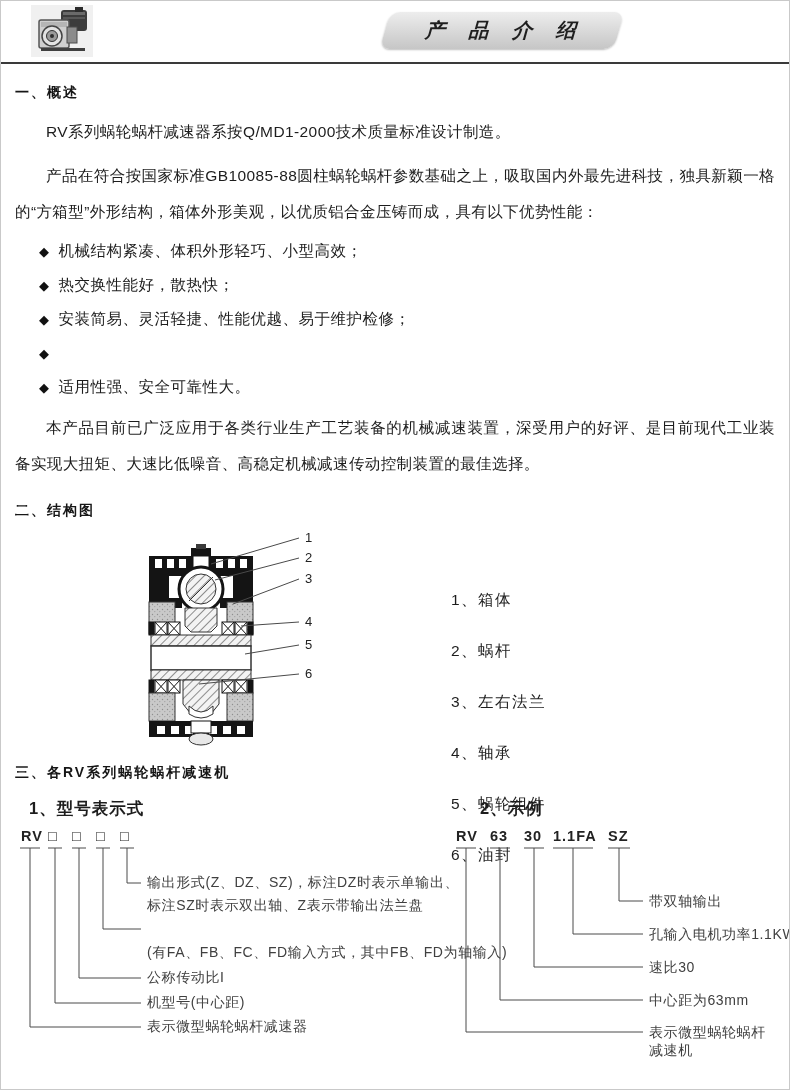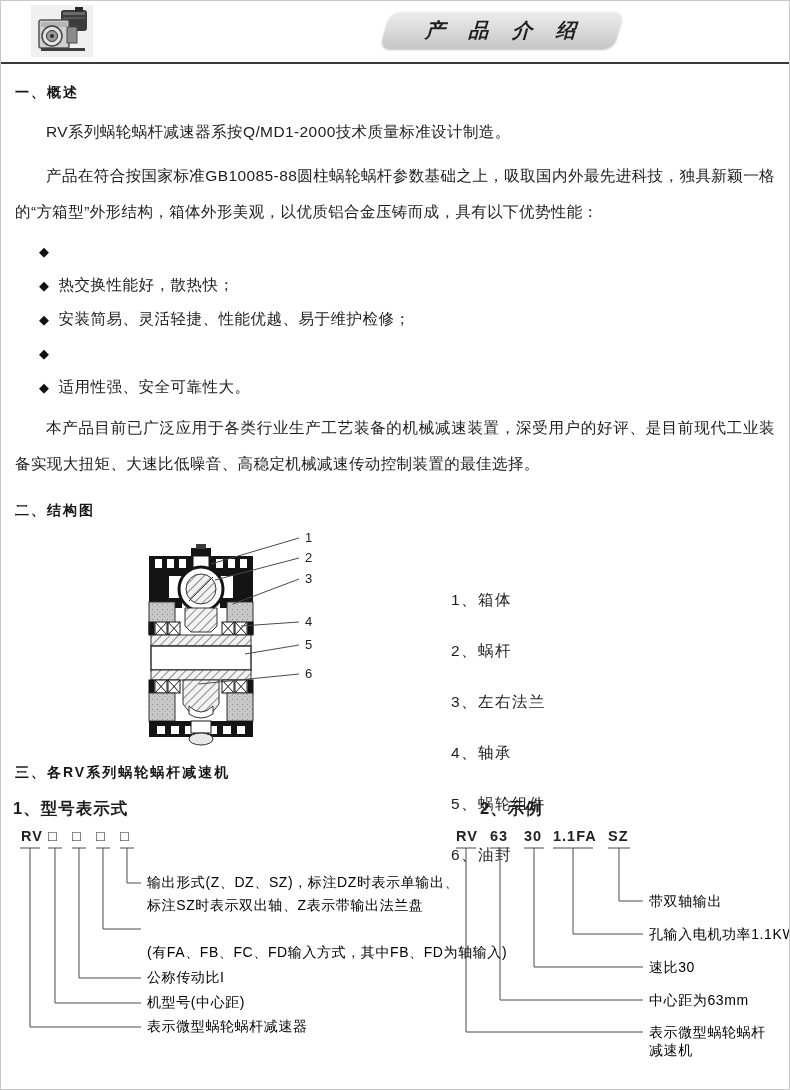--- a/index.html
+++ b/index.html
@@ -31,26 +31,26 @@
   .bullets{margin:4px 0 0 38px;}
   .bullet-row{height:34px;display:flex;align-items:center;font-size:15.5px;letter-spacing:.5px;}
   .bullet-marker{font-size:13px;margin-right:9px;color:#111;}
   
   .diagram{position:relative;height:228px;margin-top:8px;}
   .diagram svg.draw{position:absolute;left:140px;top:0;width:190px;height:225px;}
   .legend{position:absolute;left:450px;top:34px;}
   .legend-item{font-size:15.5px;line-height:27px;letter-spacing:1.5px;margin-top:24px;}
   
   .subheads{position:relative;height:22px;margin-top:16px;font-size:16.5px;font-weight:bold;letter-spacing:1px;}
-  .sub-left{position:absolute;left:12px;top:0;}
+  .sub-left{position:absolute;left:28px;top:0;}
   .sub-right{position:absolute;left:450px;top:0;margin-left:29px;}
   .trees{position:relative;height:244px;margin-top:6px;}
   .trees svg.connectors{position:absolute;left:0;top:0;width:790px;height:244px;}
   .code-part{position:absolute;top:2px;font-size:14.5px;font-weight:600;letter-spacing:1px;color:#222;white-space:nowrap;}
-  .tree-label{position:absolute;font-size:14px;letter-spacing:.6px;color:#000000;white-space:nowrap;}
+  .tree-label{position:absolute;font-size:14px;letter-spacing:.6px;color:#404040;white-space:nowrap;}
   .drawline{stroke:#4a4a4a;stroke-width:1;fill:none;}
   .callout{font-size:13px;fill:#222;font-family:"Liberation Sans",sans-serif;}
 </style>
 </head>
 <body>
 
 <div class="header">
   <svg class="logo" viewBox="0 0 62 52">
     <rect x="0" y="0" width="62" height="52" fill="#f0f0f0"></rect>
     <rect x="30" y="5" width="26" height="21" rx="3" fill="#3c3c3c"></rect>
@@ -70,20 +70,21 @@
   </div>
 </div>
 
 <div class="h-section">一、概述</div>
 <div class="para first">RV系列蜗轮蜗杆减速器系按Q/MD1-2000技术质量标准设计制造。</div>
 <div class="para">产品在符合按国家标准GB10085-88圆柱蜗轮蜗杆参数基础之上，吸取国内外最先进科技，独具新颖一格的“方箱型”外形结构，箱体外形美观，以优质铝合金压铸而成，具有以下优势性能：</div>
 
 <div class="bullets">
   <div class="bullet-row">
     <span class="bullet-marker">◆</span>
+    <span>机械结构紧凑、体积外形轻巧、小型高效；</span>
   </div>
   <div class="bullet-row">
     <span class="bullet-marker">◆</span>
     <span>热交换性能好，散热快；</span>
   </div>
   <div class="bullet-row">
     <span class="bullet-marker">◆</span>
     <span>安装简易、灵活轻捷、性能优越、易于维护检修；</span>
   </div>
   <div class="bullet-row">

